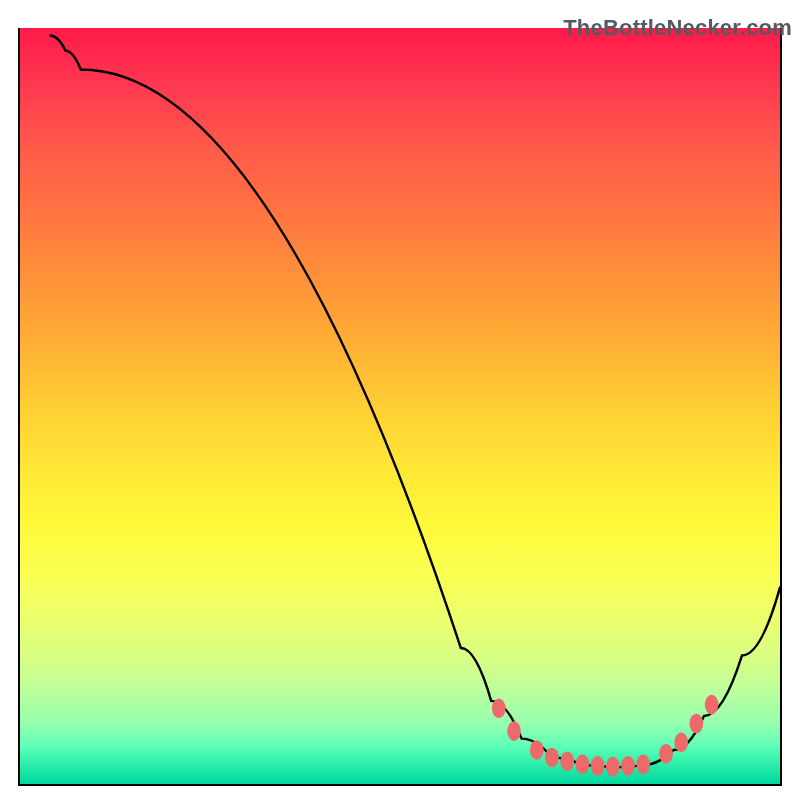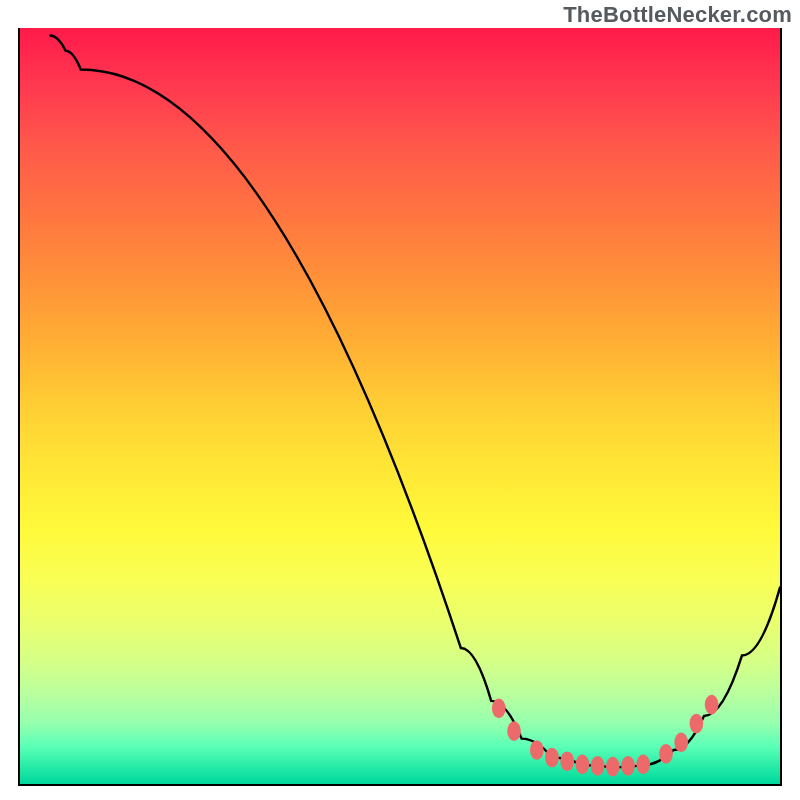--- a/index.html
+++ b/index.html
@@ -11,21 +11,21 @@
     background: #ffffff;
     font-family: Arial, Helvetica, sans-serif;
   }
   .container {
     position: relative;
     width: 800px;
     height: 800px;
   }
   .watermark {
     position: absolute;
-    top: 2px;
+    top: 15px;
     right: 8px;
     font-size: 22px;
     font-weight: bold;
     color: #555a5f;
     letter-spacing: 0.2px;
     z-index: 10;
     text-align: right;
   }
   .plot-area {
     position: absolute;

